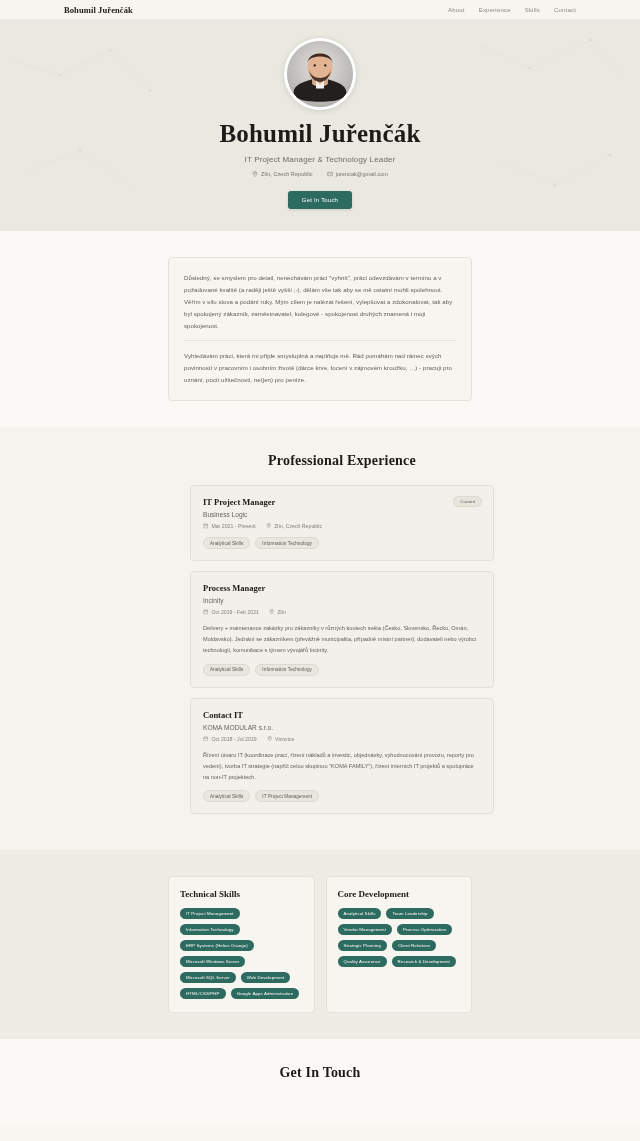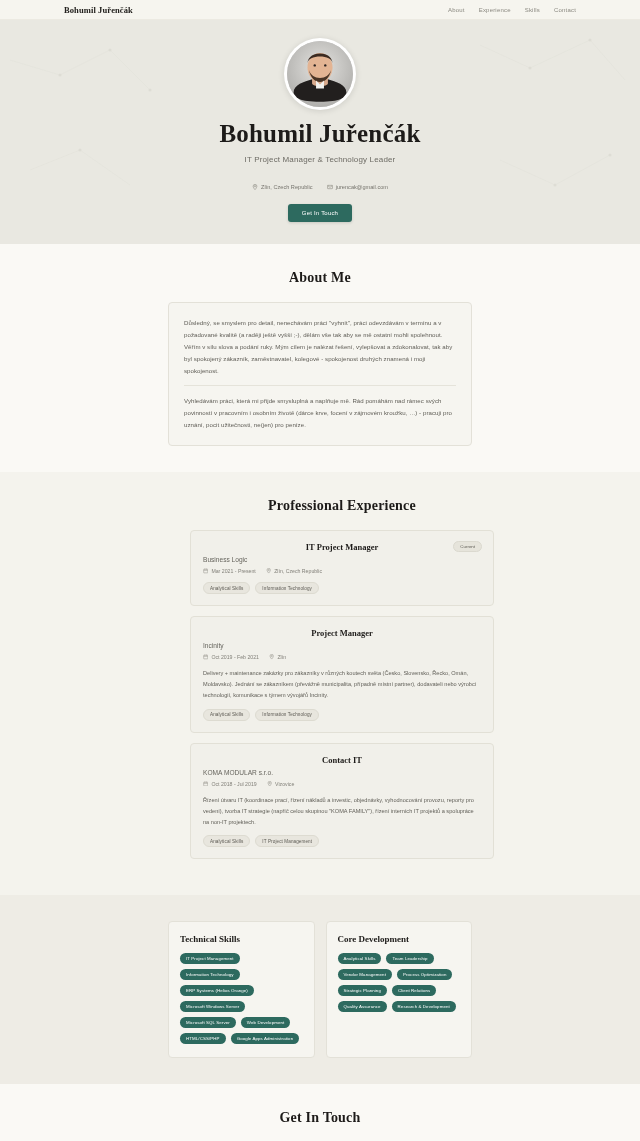--- a/index.html
+++ b/index.html
@@ -69,21 +69,21 @@
     font-weight: 700;
     font-size: 25px;
     letter-spacing: .2px;
     color: #1d1b19;
     margin-bottom: 7px;
     position: relative; z-index: 2;
   }
   .hero-role {
     font-size: 8px;
     color: #6d6b64;
-    margin-bottom: 20px;
+    margin-bottom: 7px;
     letter-spacing: .15px;
     position: relative; z-index: 2;
   }
   .hero-meta {
     display: flex; justify-content: center; align-items: center;
     gap: 14px; margin-bottom: 11px;
     position: relative; z-index: 2;
   }
   .meta-item {
     display: flex; align-items: center; gap: 3px;
@@ -147,21 +147,20 @@
     padding: 11px 12px;
     margin-bottom: 10px;
     position: relative;
   }
   .exp-title {
     font-family: "Liberation Serif", serif;
     font-weight: 700;
     font-size: 8.5px;
     color: #1d1b19;
     margin-bottom: 4px;
-    text-align: center;
   }
   .exp-company {
     font-size: 6.6px;
     color: #66645d;
     margin-bottom: 5px;
   }
   .exp-meta { display: flex; align-items: center; gap: 10px; margin-bottom: 8px; }
   .exp-meta .meta-item { font-size: 5.2px; color: #83817a; }
   .exp-desc {
     font-size: 5.6px;
@@ -288,21 +287,20 @@
       </svg>
       <span>jurencak@gmail.com</span>
     </div>
   </div>
 
   <button class="btn-primary">Get In Touch</button>
 </div>
 
 <div class="section sec-about">
   <div class="wrap">
-    <div class="sec-title">About Me</div>
     <div class="about-card">
       <p class="about-p">Důsledný, se smyslem pro detail, nenechávám práci "vyhnít", práci odevzdávám v termínu a v požadované kvalitě (a raději ještě vyšší ;-), dělám vše tak aby se mě ostatní mohli spolehnout. Věřím v sílu slova a podání ruky. Mým cílem je nalézat řešení, vylepšovat a zdokonalovat, tak aby byl spokojený zákazník, zaměstnavatel, kolegové - spokojenost druhých znamená i moji spokojenost.</p>
       <div class="about-divider"></div>
       <p class="about-p">Vyhledávám práci, která mi přijde smysluplná a naplňuje mě. Rád pomáhám nad rámec svých povinností v pracovním i osobním životě (dárce krve, focení v zájmovém kroužku, …) - pracuji pro uznání, pocit užitečnosti, ne(jen) pro peníze.</p>
     </div>
   </div>
 </div>
 
 <div class="section sec-exp">
   <div class="wrap">
@@ -328,21 +326,21 @@
           <span>Zlín, Czech Republic</span>
         </div>
       </div>
       <div class="tags">
         <span class="tag-light">Analytical Skills</span>
         <span class="tag-light">Information Technology</span>
       </div>
     </div>
 
     <div class="exp-card">
-      <div class="exp-title serif">Project Manager</div>
+      <div class="exp-title serif">Process Manager</div>
       <div class="exp-company">Incinity</div>
       <div class="exp-meta">
         <div class="meta-item">
           <svg width="5.4" height="5.4" viewBox="0 0 16 16" fill="none" stroke="#93918a" stroke-width="1.5">
             <rect x="2" y="3.5" width="12" height="11" rx="1.2"></rect>
               <path d="M2 7h12M5.5 1.8v3M10.5 1.8v3"></path>
           </svg>
           <span>Oct 2019 - Feb 2021</span>
         </div>
         <div class="meta-item">

